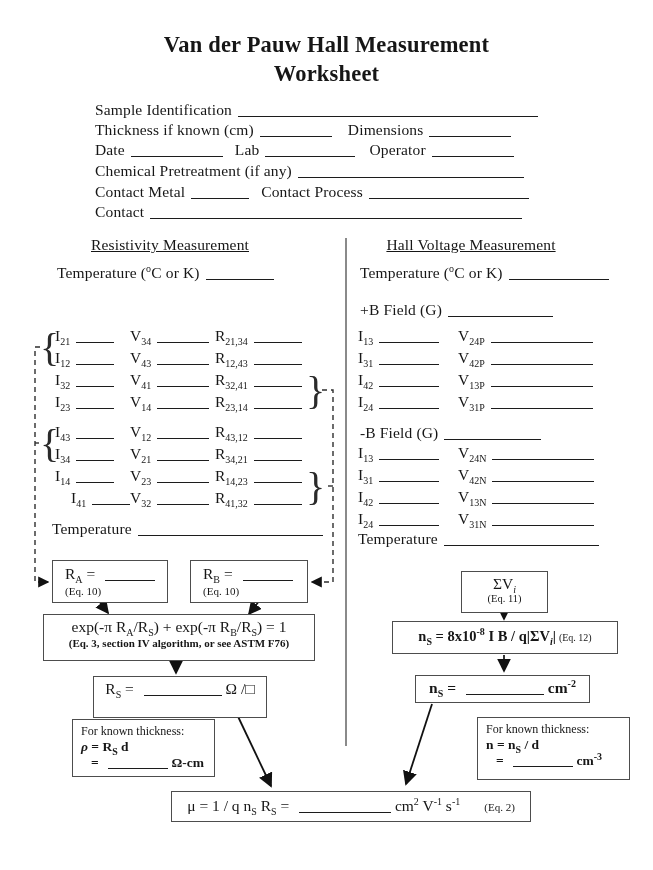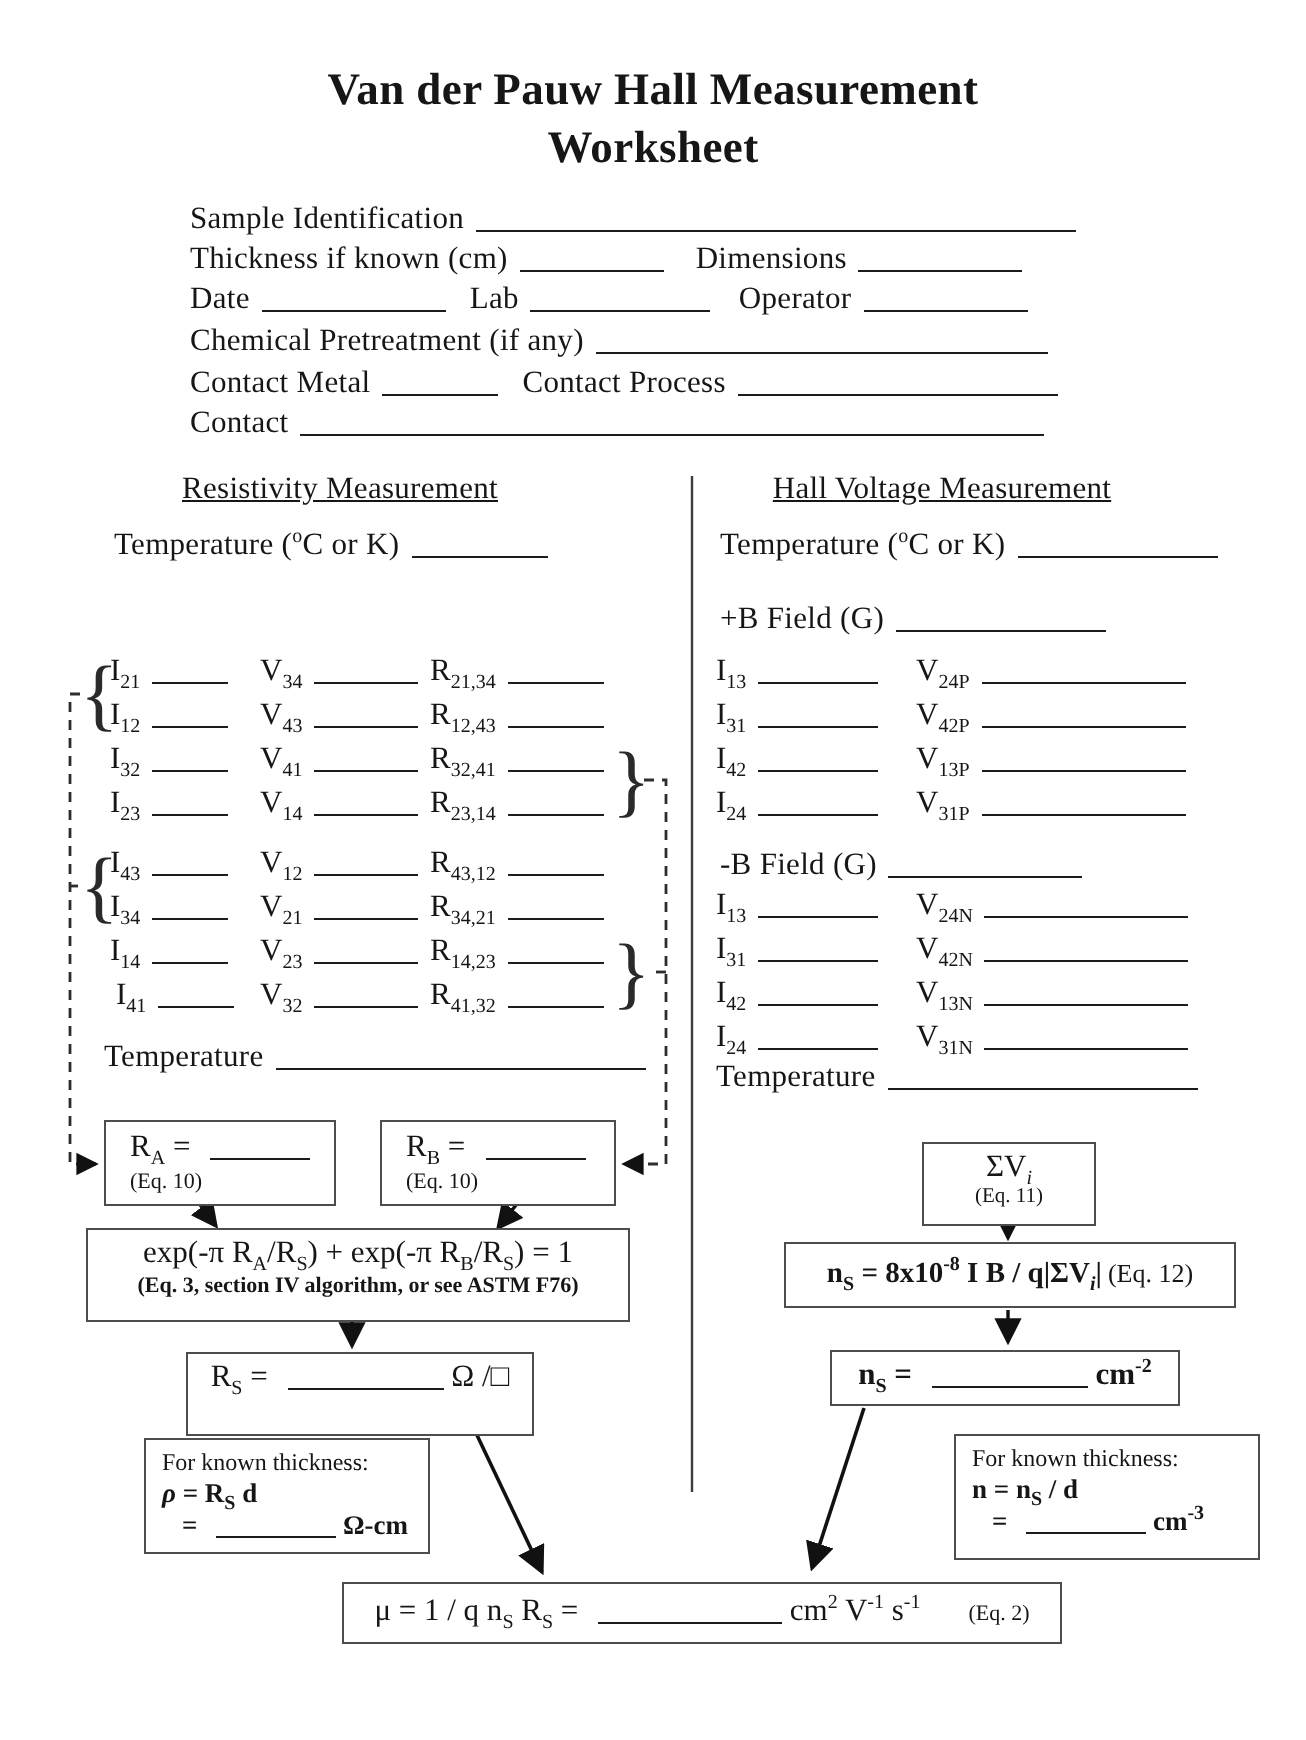--- a/index.html
+++ b/index.html
@@ -24,21 +24,21 @@
   .ra-line{padding:4px 0 0 12px;}
   .ra-note{padding:2px 0 0 12px;}
   .exp-l1{padding-top:3px;font-size:15.5px;}
   .exp-l2{font-size:11px;padding-top:1px;font-weight:bold;}
   .thick-title{font-size:12px;}
   .thick-f{font-size:13.5px;font-weight:bold;white-space:nowrap;}
   .thick-f2{padding-left:10px;}
   .mu-line{line-height:27px;font-size:15.5px;white-space:nowrap;}
   .mu-eq{font-size:11px;margin-left:24px;}
   .nseq-line{line-height:29px;font-size:14.5px;font-weight:bold;white-space:nowrap;}
-  .nseq-note{font-size:13px;font-weight:normal;margin-left:3px;}
+  .nseq-note{font-size:10px;font-weight:normal;margin-left:3px;}
   .bold{font-weight:bold;}
 </style>
 </head>
 <body>
 
 <div class="page">
 
   <svg class="overlay" width="653" height="870">
     <defs>
       <marker id="arr" viewBox="0 0 8 8" refX="7" refY="4" markerWidth="8" markerHeight="8" orient="auto">
@@ -190,21 +190,21 @@
       <span class="cell" style="left: 0px;">I<sub>34</sub><span class="blank" style="width: 38px;"></span></span>
       <span class="cell" style="left: 75px;">V<sub>21</sub><span class="blank" style="width: 52px;"></span></span>
       <span class="cell" style="left: 160px;">R<sub>34,21</sub><span class="blank" style="width: 48px;"></span></span>
     </div>
     <div class="ivr-row" style="left: 55px; top: 467px;">
       <span class="cell" style="left: 0px;">I<sub>14</sub><span class="blank" style="width: 38px;"></span></span>
       <span class="cell" style="left: 75px;">V<sub>23</sub><span class="blank" style="width: 52px;"></span></span>
       <span class="cell" style="left: 160px;">R<sub>14,23</sub><span class="blank" style="width: 48px;"></span></span>
     </div>
     <div class="ivr-row" style="left: 55px; top: 489px;">
-      <span class="cell" style="left: 3px;">I<sub>41</sub><span class="blank" style="width: 38px;"></span></span>
+      <span class="cell" style="left: 16px;">I<sub>41</sub><span class="blank" style="width: 38px;"></span></span>
       <span class="cell" style="left: 75px;">V<sub>32</sub><span class="blank" style="width: 52px;"></span></span>
       <span class="cell" style="left: 160px;">R<sub>41,32</sub><span class="blank" style="width: 48px;"></span></span>
     </div>
     <div class="ivr-row" style="left: 358px; top: 327px;">
       <span class="cell" style="left: 0px;">I<sub>13</sub><span class="blank" style="width: 60px;"></span></span>
       <span class="cell" style="left: 100px;">V<sub>24P</sub><span class="blank" style="width: 102px;"></span></span>
     </div>
     <div class="ivr-row" style="left: 358px; top: 349px;">
       <span class="cell" style="left: 0px;">I<sub>31</sub><span class="blank" style="width: 60px;"></span></span>
       <span class="cell" style="left: 100px;">V<sub>42P</sub><span class="blank" style="width: 102px;"></span></span>

